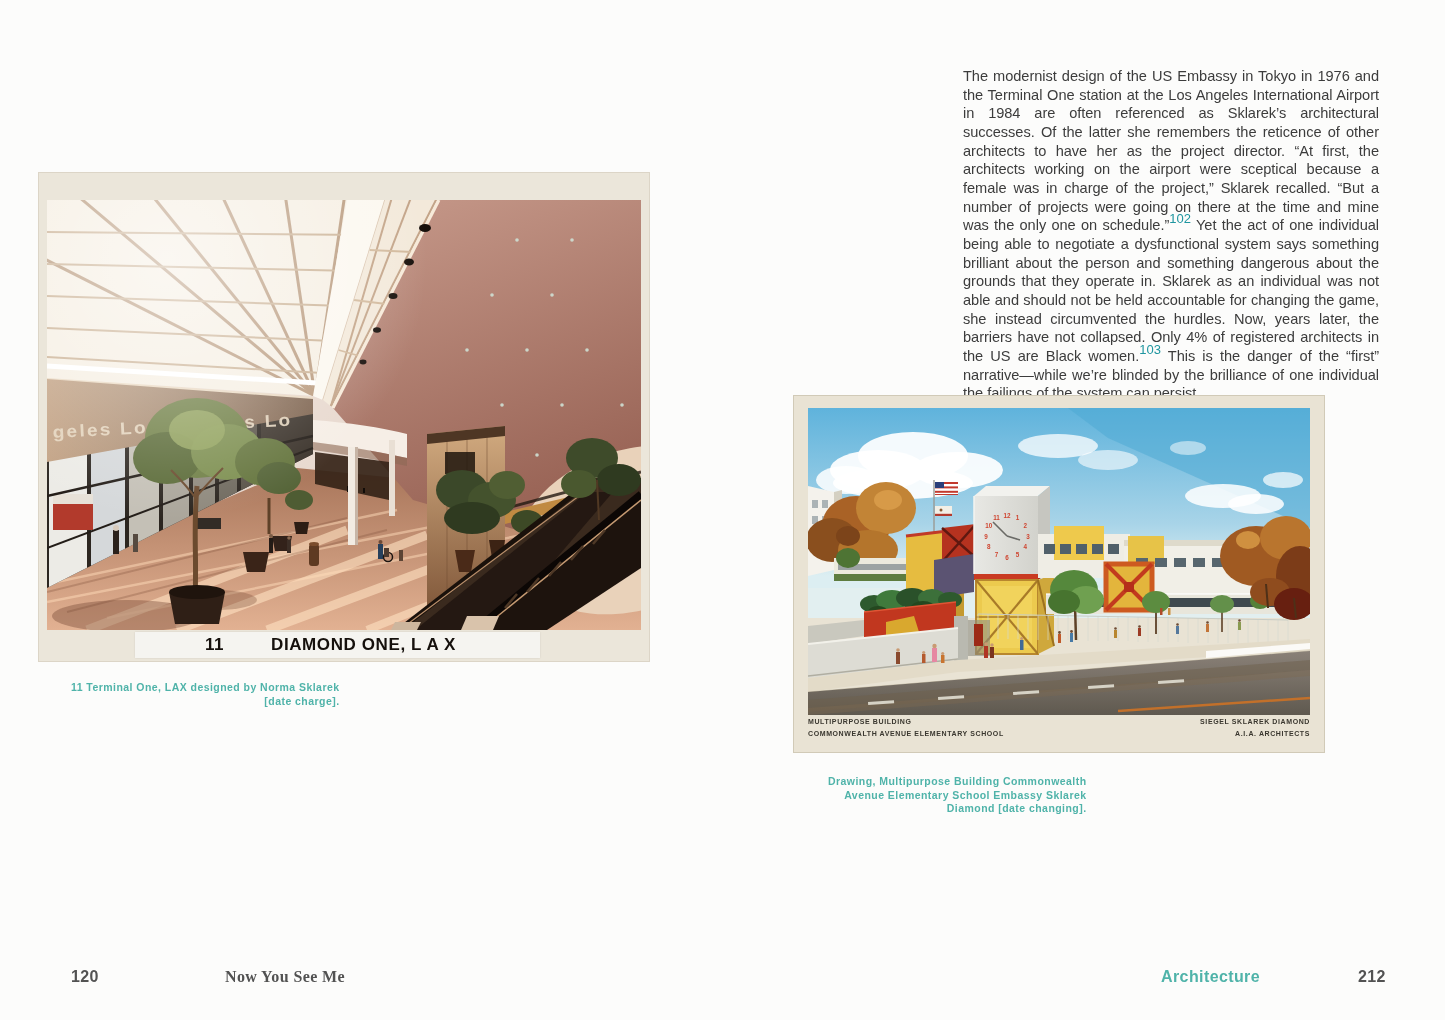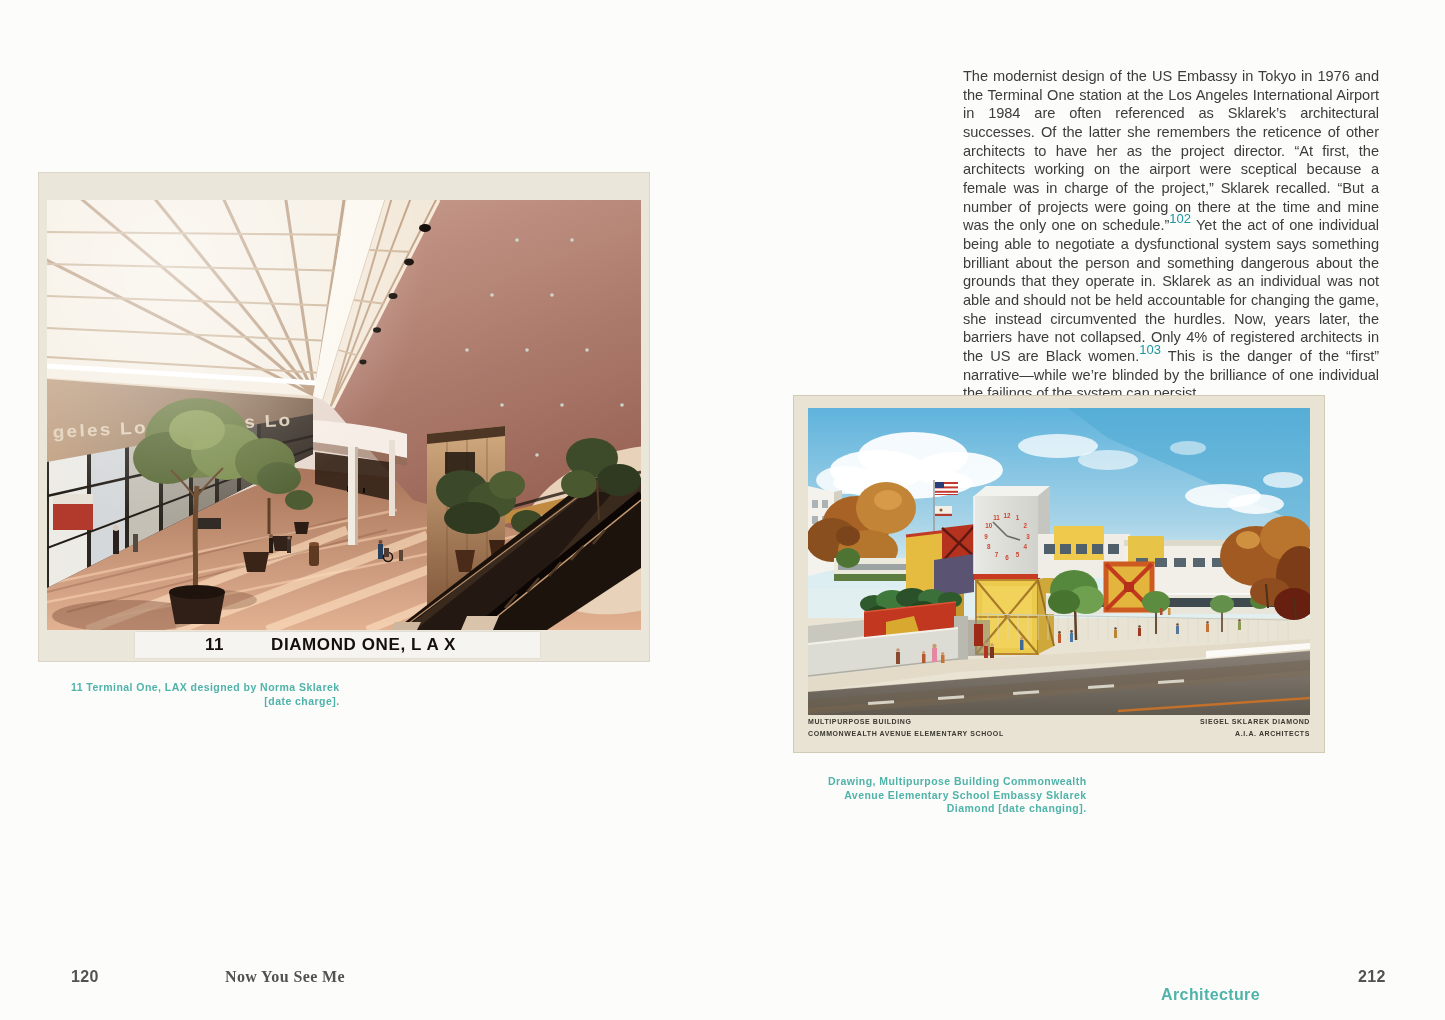--- a/index.html
+++ b/index.html
@@ -36,21 +36,21 @@
   .fig-school{left:793px;top:395px;width:532px;height:358px;background:#e9e3d4;
               box-shadow:inset 0 0 0 1px rgba(165,155,130,.35);}
   .school-pic{position:absolute;left:15px;top:13px;width:502px;height:307px;display:block;}
   .mat-label{position:absolute;font-size:7px;font-weight:700;letter-spacing:.6px;color:#3a372f;
              line-height:11.5px;white-space:nowrap;}
   .mat-left{left:15px;top:321px;}
   .mat-right{right:15px;top:321px;text-align:right;}
 
   
   .footer{top:968px;font-size:16px;font-weight:700;letter-spacing:.4px;color:#525252;white-space:nowrap;}
-  .footer.teal{color:#4fb3a9;margin-top:18px;}
+  .footer.teal{color:#4fb3a9;}
 </style>
 </head>
 <body>
 
 <div class="abs fig-lax">
   <svg class="lax-photo" viewBox="0 0 594 430" preserveAspectRatio="none">
     <defs>
       <linearGradient id="gCeil" x1="0" y1="0" x2="0.35" y2="1">
         <stop offset="0" stop-color="#c79a8b"></stop>
           <stop offset="1" stop-color="#9a6557"></stop>

